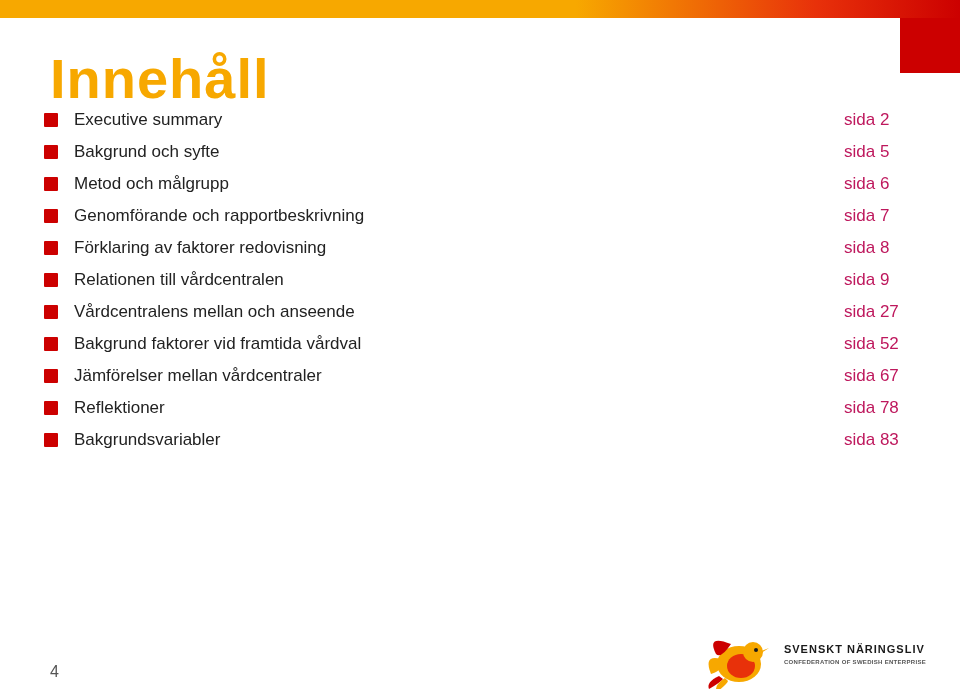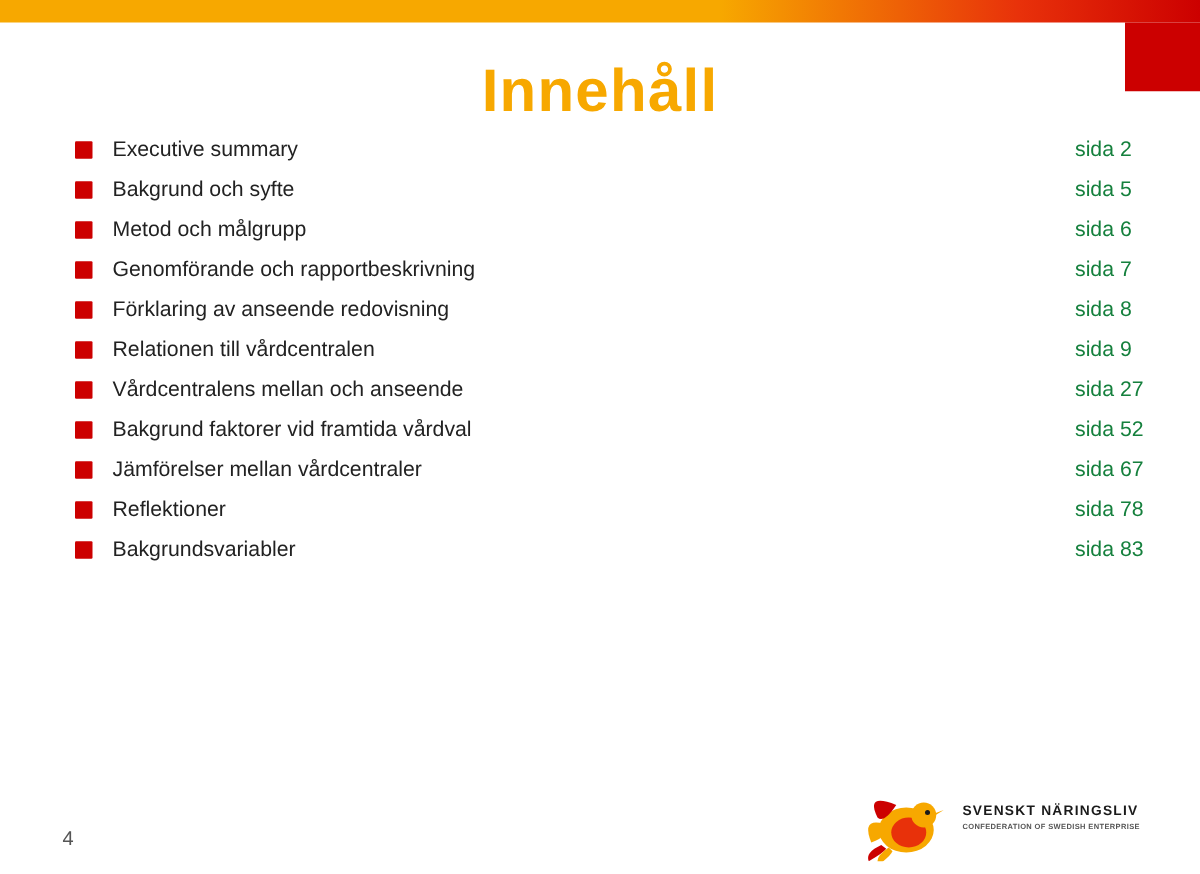--- a/index.html
+++ b/index.html
@@ -30,42 +30,41 @@
     
     .title-section {
       position: absolute;
       top: 18px;
       left: 0;
       width: 100%;
       padding: 28px 50px 20px 50px;
     }
 
     .page-title {
-      font-size: 48px;
+      font-size: 56px;
       font-weight: bold;
       color: #f7a800;
       letter-spacing: 1px;
-      text-align: center;
     }
 
     
     .red-accent {
       position: absolute;
       top: 18px;
       right: 0;
       width: 60px;
       height: 55px;
       background: #cc0000;
     }
 
     
     .content-area {
       position: absolute;
       top: 110px;
-      left: 60px;
+      left: 44px;
       width: 860px;
     }
 
     .toc-item {
       display: flex;
       align-items: center;
       margin-bottom: 12px;
       font-size: 17px;
       color: #222222;
     }
@@ -78,40 +77,40 @@
       flex-shrink: 0;
       margin-right: 16px;
     }
 
     .toc-label {
       flex: 1;
       color: #222222;
     }
 
     .toc-page {
-      color: #15803d;
+      color: #be185d;
       min-width: 80px;
       text-align: left;
       padding-left: 20px;
     }
 
     
     .page-number {
       position: absolute;
       bottom: 18px;
       left: 50px;
       font-size: 16px;
       color: #555555;
     }
 
     
     .logo-area {
       position: absolute;
       bottom: 10px;
-      right: 48px;
+      right: 34px;
       display: flex;
       align-items: center;
     }
 
     .logo-bird {
       width: 80px;
       height: 70px;
       position: relative;
     }
 
@@ -165,21 +164,21 @@
       <span class="toc-label">Metod och målgrupp</span>
       <span class="toc-page">sida 6</span>
     </div>
     <div class="toc-item">
       <div class="toc-bullet"></div>
       <span class="toc-label">Genomförande och rapportbeskrivning</span>
       <span class="toc-page">sida 7</span>
     </div>
     <div class="toc-item">
       <div class="toc-bullet"></div>
-      <span class="toc-label">Förklaring av anseende redovisning</span>
+      <span class="toc-label">Förklaring av faktorer redovisning</span>
       <span class="toc-page">sida 8</span>
     </div>
     <div class="toc-item">
       <div class="toc-bullet"></div>
       <span class="toc-label">Relationen till vårdcentralen</span>
       <span class="toc-page">sida 9</span>
     </div>
     <div class="toc-item">
       <div class="toc-bullet"></div>
       <span class="toc-label">Vårdcentralens mellan och anseende</span>

